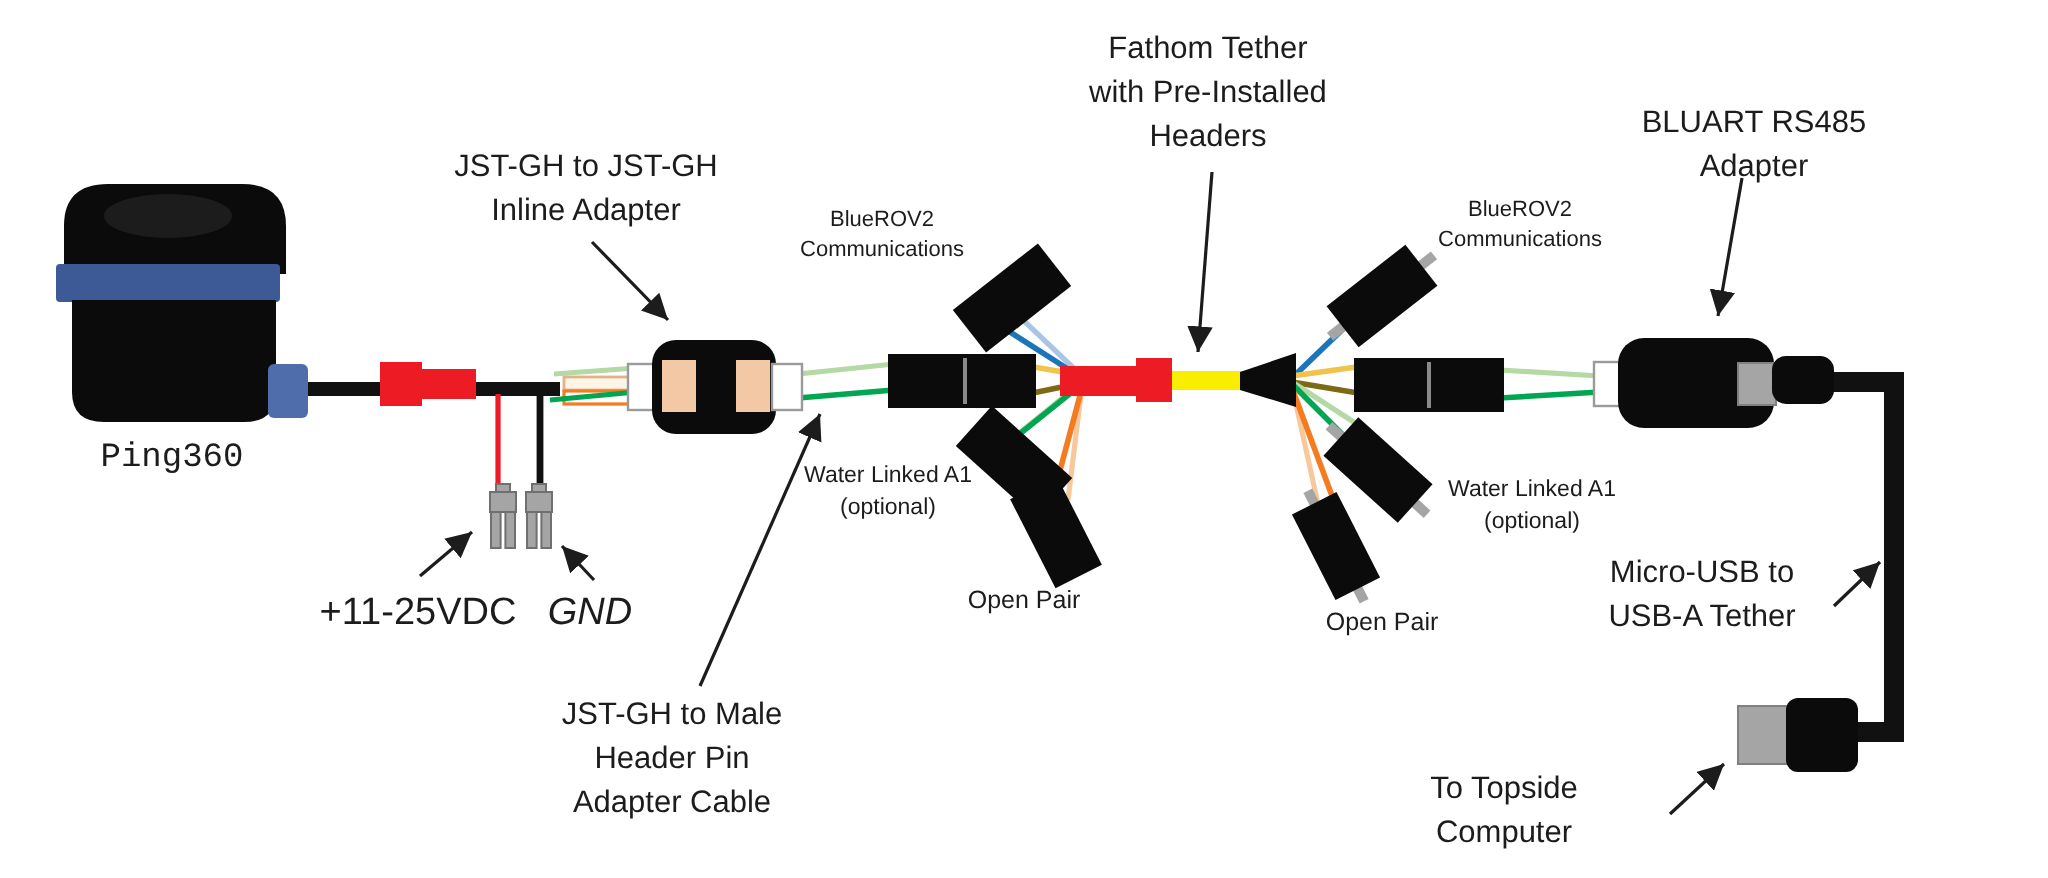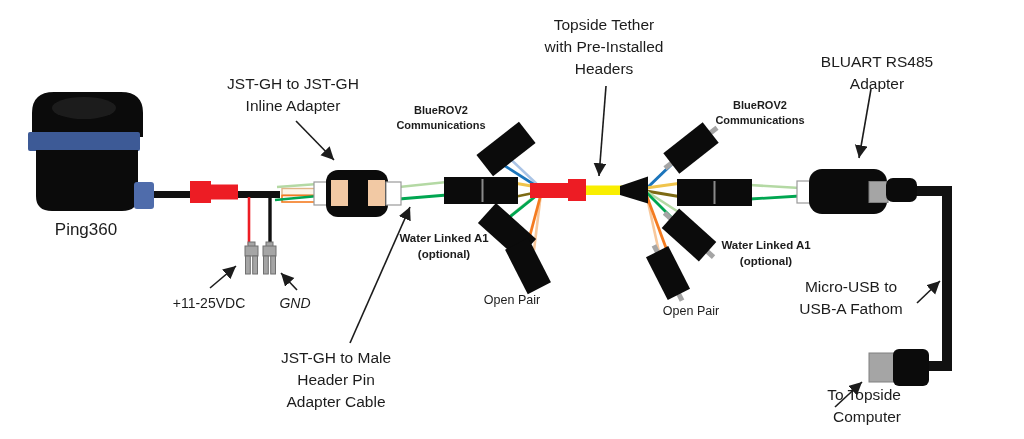--- a/index.html
+++ b/index.html
@@ -1,24 +1,24 @@
 <!DOCTYPE html>
 <html><head>
 <meta charset="utf-8">
 <style>
   html,body{margin:0;padding:0;background:#fff;}
   #canvas{position:relative;width:1024px;height:439px;background:#fff;overflow:hidden;
           font-family:"Liberation Sans",sans-serif;}
   #diagram-svg{position:absolute;left:0;top:0;}
   .label{position:absolute;color:#1c1c1c;text-align:center;white-space:pre-line;
          line-height:1.42;font-size:15.5px;}
-  .label.small{font-size:11px;line-height:1.35;font-weight:bold;}
+  .label.small{font-size:11px;line-height:1.35;}
   .label.med{font-size:12.5px;}
-  .label.big{font-size:17px;}
-  .label.pwr{font-size:14px;text-align:center;}
+  .label.big{font-size:17px;font-family:Liberation Mono, monospace;}
+  .label.pwr{font-size:19px;text-align:center;}
 </style>
 </head>
 <body>
 
 <div id="canvas">
 <svg id="diagram-svg" width="1024" height="439" viewBox="0 0 1024 439">
   <defs>
     <marker id="arw" markerWidth="9" markerHeight="9" refX="8" refY="4" orient="auto">
       <path d="M0,0 L8,4 L0,8 Z" fill="#1c1c1c"></path>
     </marker>
@@ -153,34 +153,34 @@
     <line x1="835" y1="407" x2="862" y2="382" marker-end="url(#arw)"></line>
   </g>
 </svg>
 
 <div class="label big" style="left:36px;top:218px;width:100px;">Ping360</div>
 <div class="label" style="left:213px;top:73px;width:160px;">JST-GH to JST-GH
 Inline Adapter</div>
 <div class="label" style="left:256px;top:347px;width:160px;">JST-GH to Male
 Header Pin
 Adapter Cable</div>
-<div class="label" style="left:524px;top:14px;width:160px;">Topside Tether
+<div class="label" style="left:524px;top:14px;width:160px;">Fathom Tether
 with Pre-Installed
 Headers</div>
 <div class="label" style="left:797px;top:51px;width:160px;">BLUART RS485
 Adapter</div>
 <div class="label small" style="left:371px;top:103px;width:140px;">BlueROV2
 Communications</div>
 <div class="label small" style="left:690px;top:98px;width:140px;">BlueROV2
 Communications</div>
 <div class="label small" style="left:374px;top:231px;width:140px;font-size:11.5px;">Water Linked A1
 (optional)</div>
 <div class="label small" style="left:696px;top:238px;width:140px;font-size:11.5px;">Water Linked A1
 (optional)</div>
 <div class="label med" style="left:452px;top:292px;width:120px;">Open Pair</div>
 <div class="label med" style="left:631px;top:303px;width:120px;">Open Pair</div>
 <div class="label pwr" style="left:149px;top:294px;width:120px;">+11-25VDC</div>
 <div class="label pwr" style="left:245px;top:294px;width:100px;font-style:italic;">GND</div>
 <div class="label" style="left:771px;top:276px;width:160px;">Micro-USB to
-USB-A Fathom</div>
-<div class="label" style="left:741px;top:384px;width:160px;text-align:right;">To Topside
+USB-A Tether</div>
+<div class="label" style="left:672px;top:384px;width:160px;">To Topside
 Computer</div>
 </div>
 
 </body></html>

